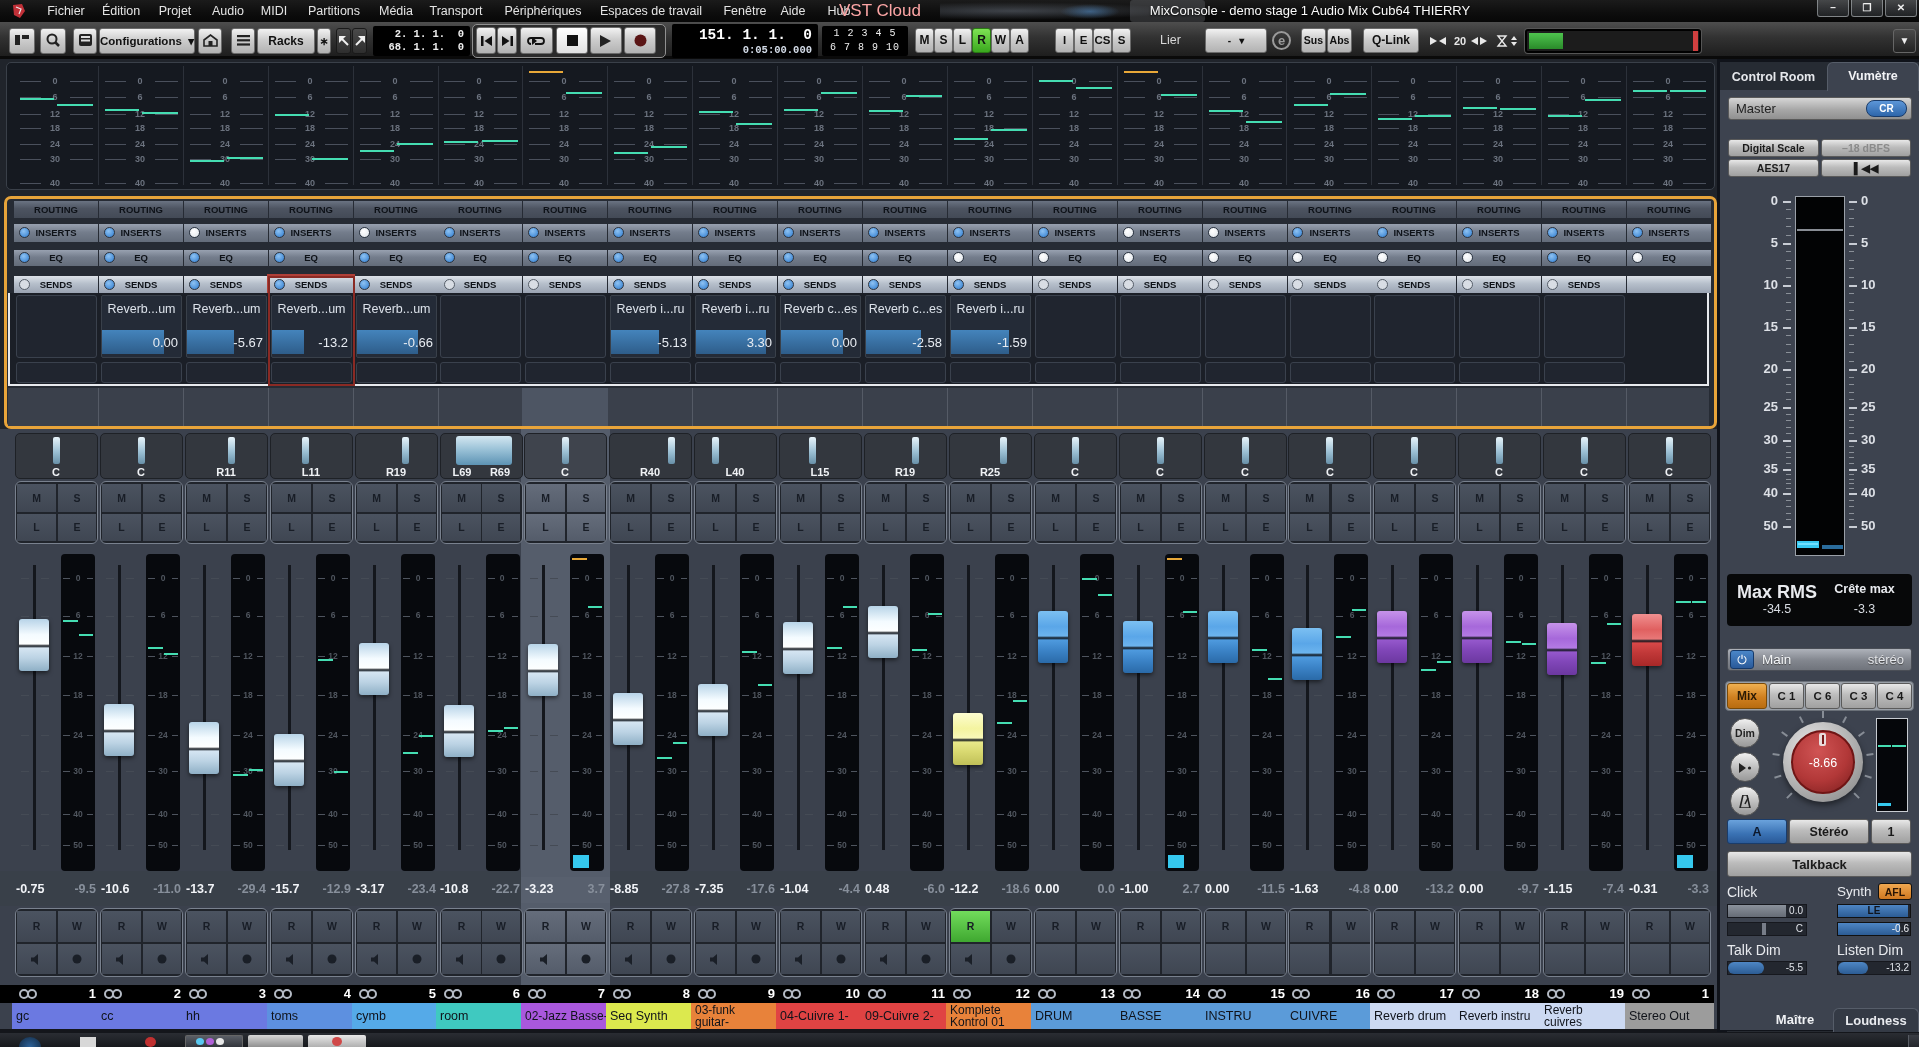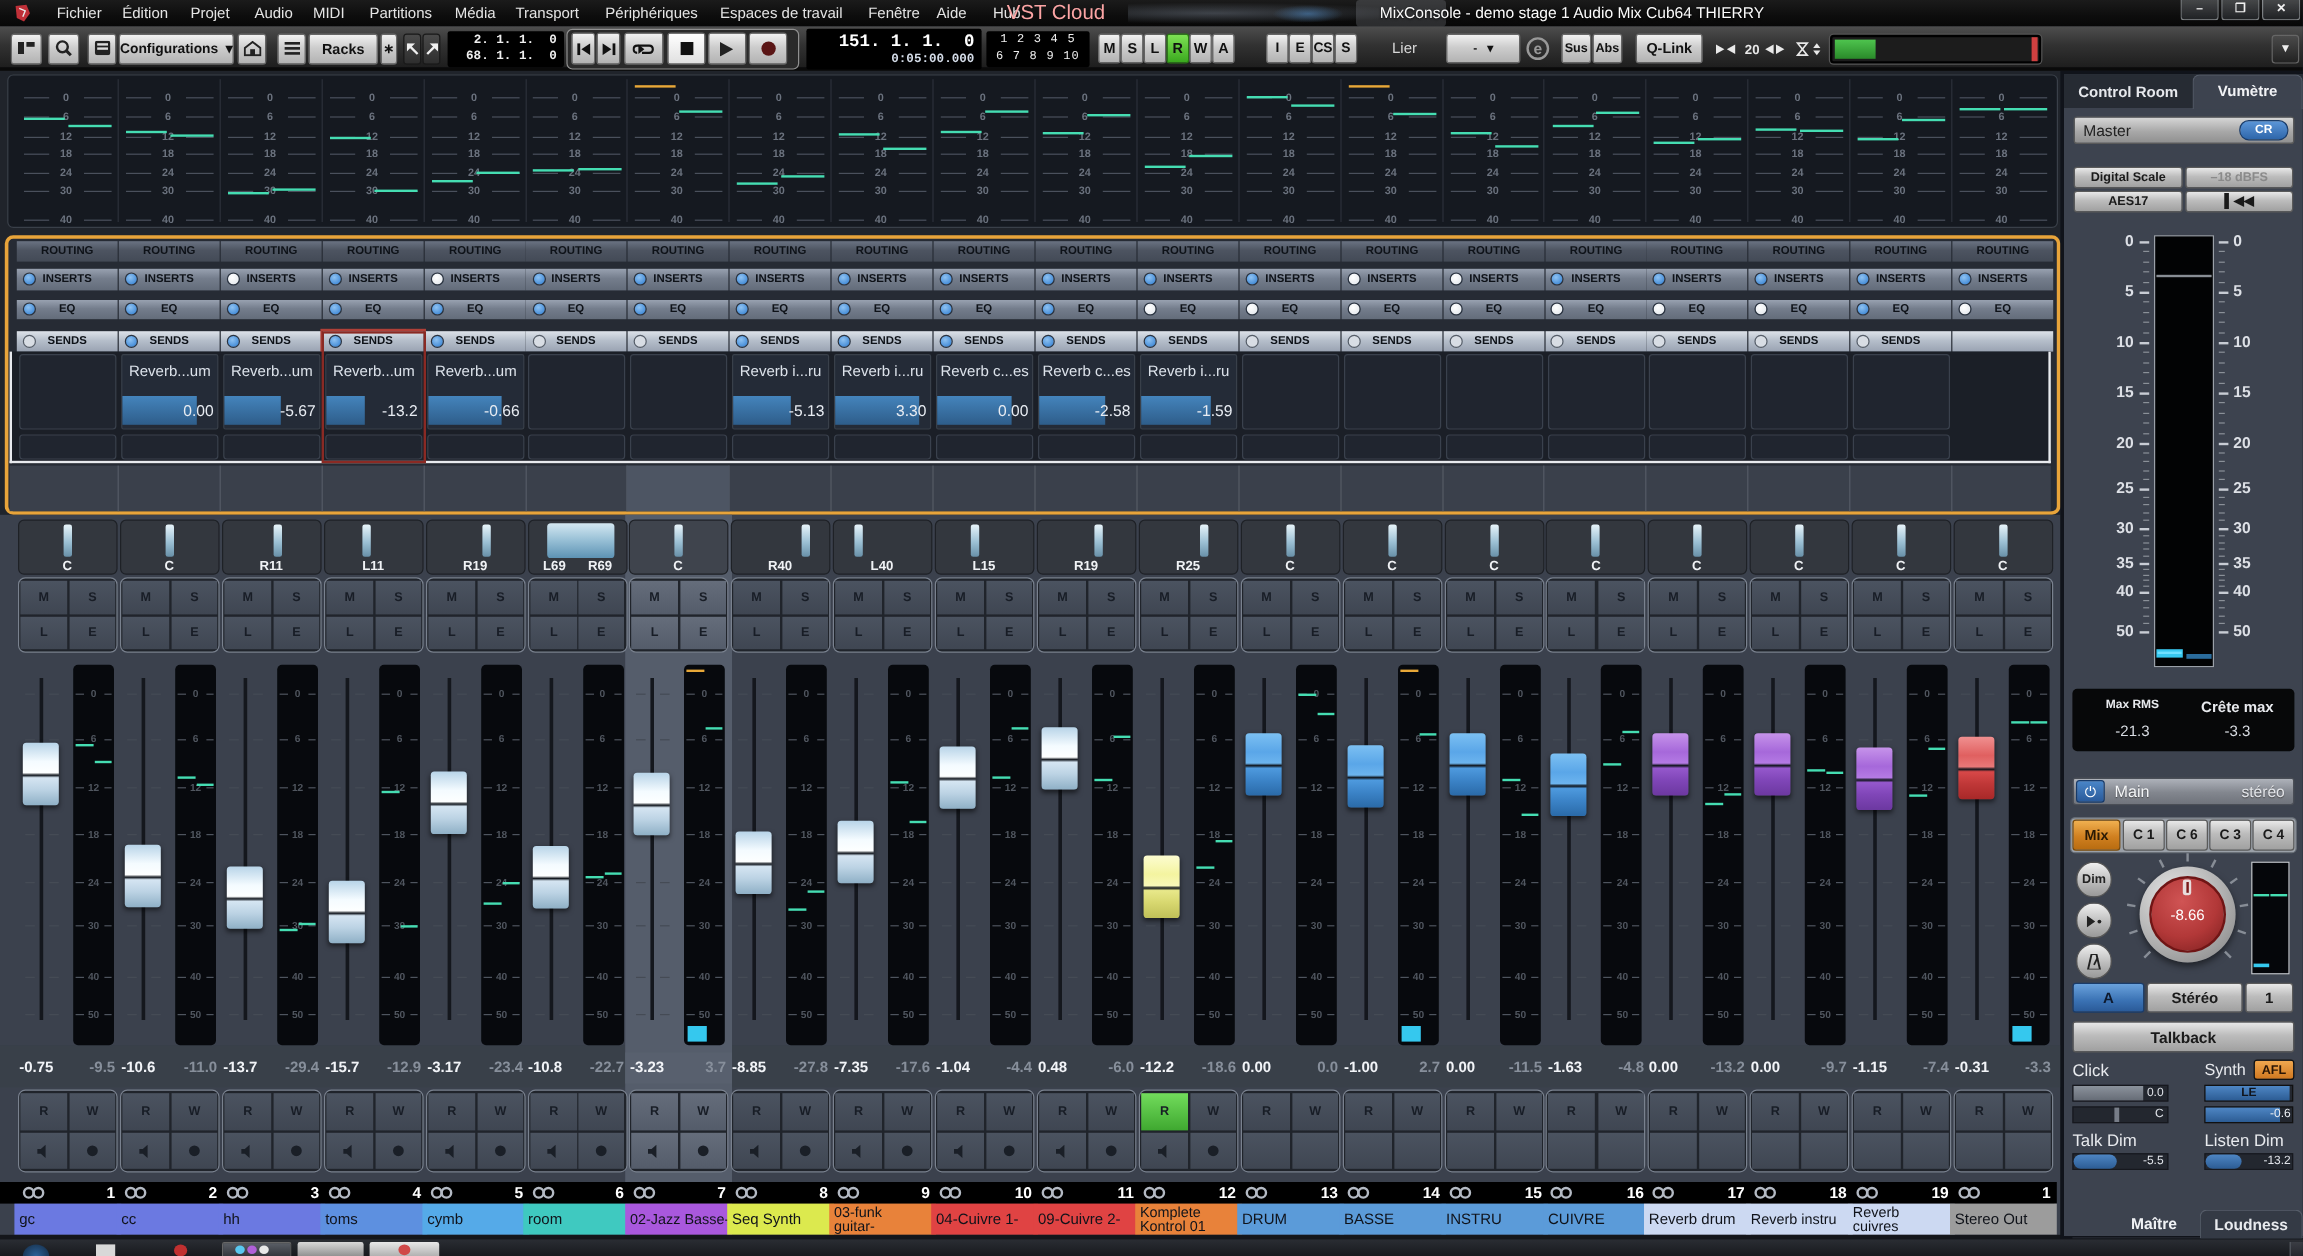--- a/index.html
+++ b/index.html
@@ -2428,23 +2428,23 @@
 <div style="left:1849px;top:506px;width:5px;height:1px;background:#8a9098;"></div>
 <div style="left:1786px;top:513px;width:5px;height:1px;background:#8a9098;"></div>
 <div style="left:1849px;top:513px;width:5px;height:1px;background:#8a9098;"></div>
 <div style="left:1786px;top:519px;width:5px;height:1px;background:#8a9098;"></div>
 <div style="left:1849px;top:519px;width:5px;height:1px;background:#8a9098;"></div>
 <div style="left:1797px;top:229px;width:46px;height:2px;background:#888d94;"></div>
 <div style="left:1797px;top:541px;width:22px;height:7px;background:#38c8f0;"></div>
 <div style="left:1798px;top:543px;width:20px;height:2px;background:#70e0ff;"></div>
 <div style="left:1822px;top:545px;width:21px;height:4px;background:#2a6c9c;"></div>
 <div style="left:1727px;top:574px;width:185px;height:52px;background:#070809;border-radius:4px;"></div>
-<div style="left:1737px;top:582px;width:80px;color:#e8eaee;font-size:10px;font-weight:bold;text-align:center;">Max RMS</div>
+<div style="left:1737px;top:582px;width:80px;color:#e8eaee;font-size:18px;font-weight:bold;text-align:center;">Max RMS</div>
 <div style="left:1822px;top:582px;width:85px;color:#e8eaee;font-size:12.5px;font-weight:bold;text-align:center;">Crête max</div>
-<div style="left:1737px;top:602px;width:80px;color:#d8dce2;font-size:12.5px;text-align:center;">-21.3</div>
+<div style="left:1737px;top:602px;width:80px;color:#d8dce2;font-size:12.5px;text-align:center;">-34.5</div>
 <div style="left:1822px;top:602px;width:85px;color:#d8dce2;font-size:12.5px;text-align:center;">-3.3</div>
 <div style="left:1727px;top:648px;width:185px;height:23px;background:linear-gradient(#aeb2ba,#82868e 55%,#70747c);border:1px solid #4a4e56;border-radius:3px;"></div>
 <div style="left:1730px;top:650px;width:24px;height:19px;background:linear-gradient(#4a86c8,#2a5a9a);border:1px solid #163a6a;border-radius:3px;color:#fff;font-size:12px;text-align:center;line-height:18px;">⏻</div>
 <div style="left:1762px;top:650px;width:60px;height:19px;color:#f4f6f8;font-size:13.5px;line-height:19px;text-shadow:0 1px 1px #444;">Main</div>
 <div style="left:1838px;top:650px;width:66px;height:19px;color:#e4e6ea;font-size:13px;line-height:19px;text-align:right;text-shadow:0 1px 1px #444;">stéréo</div>
 <div style="left:1725px;top:681px;width:189px;height:30px;background:#9aa0a8;border:1px solid #6a7078;border-radius:4px;"></div>
 <div style="left:1727px;top:683px;width:40px;height:26px;background:linear-gradient(#f0b050,#d08020 55%,#b86c10);border:1px solid #7a4a08;border-radius:3px;color:#2a1a05;font-weight:bold;font-size:12px;text-align:center;line-height:25px;">Mix</div>
 <div class="rpbtn" style="left:1769px;top:683px;width:35px;height:26px;font-size:11.5px;line-height:25px;">C 1</div>
 <div class="rpbtn" style="left:1805px;top:683px;width:35px;height:26px;font-size:11.5px;line-height:25px;">C 6</div>
 <div class="rpbtn" style="left:1841px;top:683px;width:35px;height:26px;font-size:11.5px;line-height:25px;">C 3</div>

